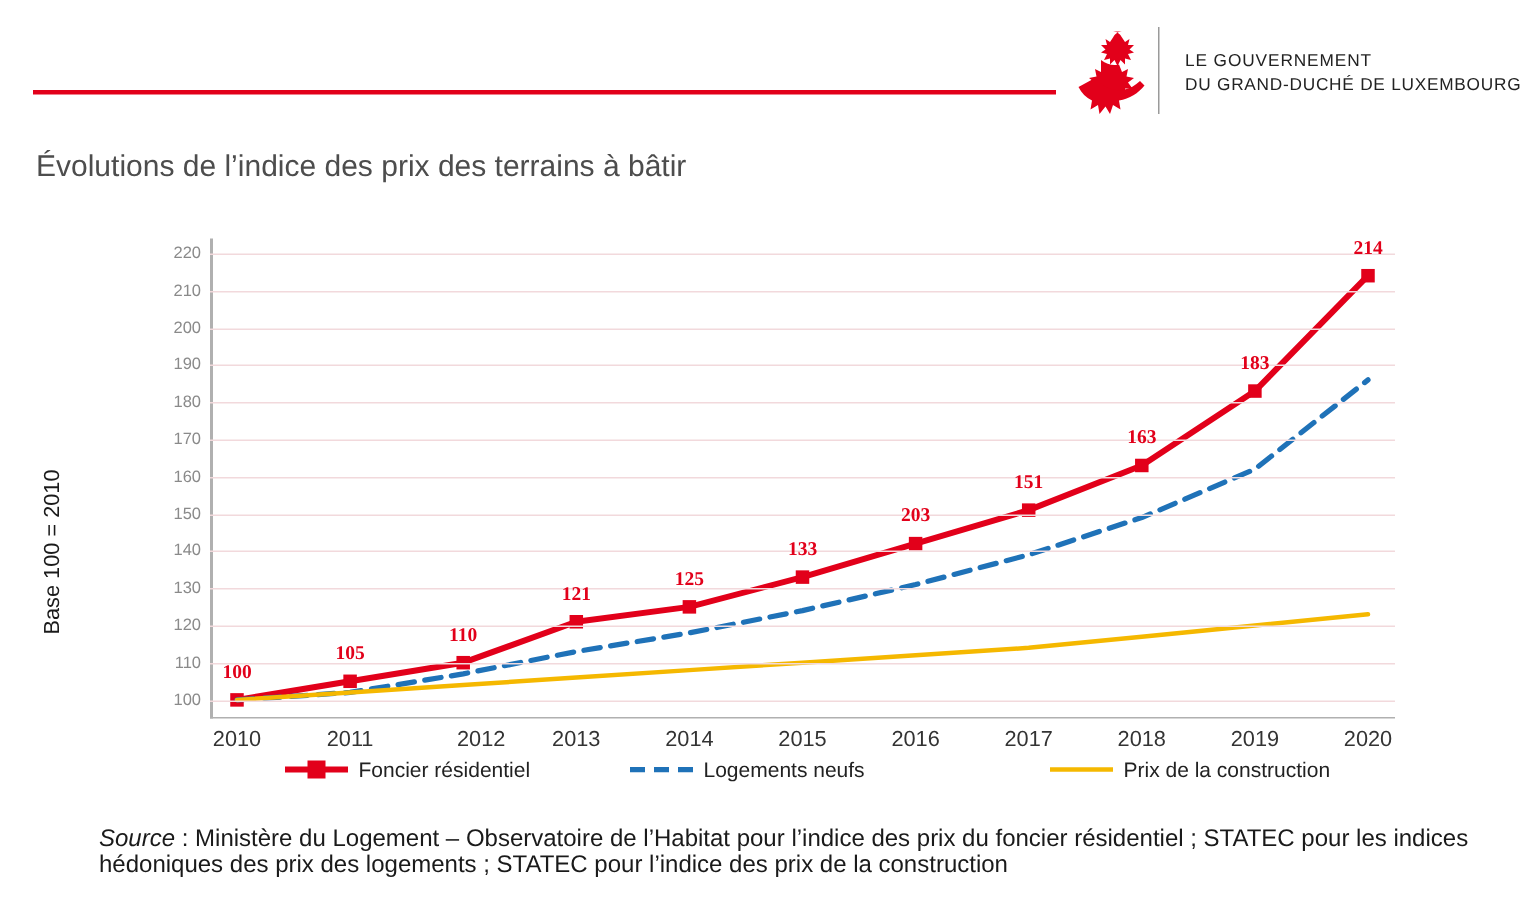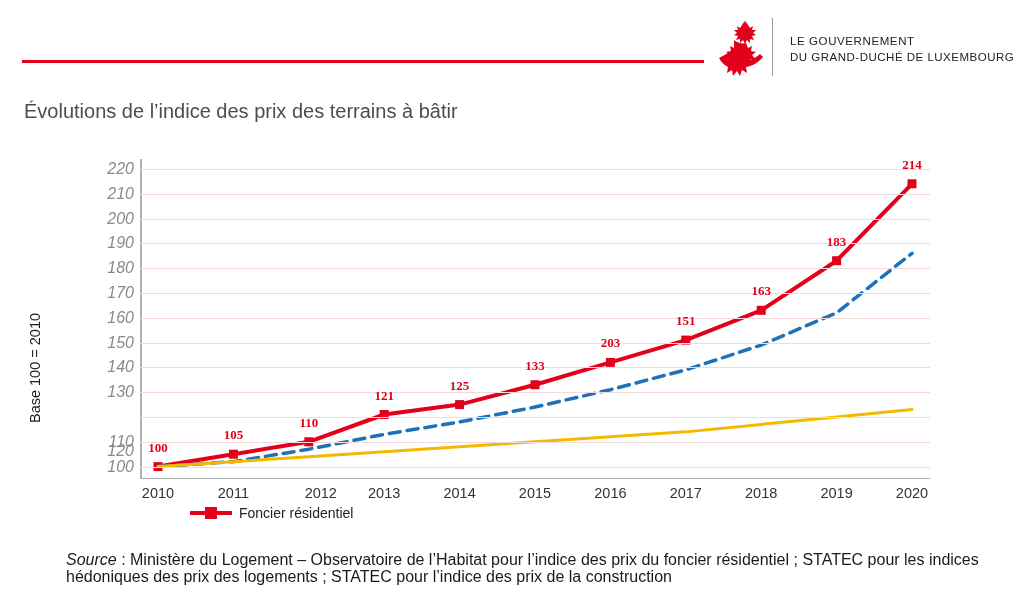--- a/index.html
+++ b/index.html
@@ -48,21 +48,21 @@
     transform:rotate(-90deg);
     transform-origin:center center;
     text-align:center;
     font-size:14.5px;color:#1a1a1a;
   }
   .plot{
     position:absolute;left:140px;top:14px;width:790px;height:320px;
   }
   .tick-label{
     position:absolute;right:0;transform:translateY(-50%);
-    font-size:16px;color:#8a8a8a;text-align:right;font-style:italic;
+    font-size:11px;color:#8a8a8a;text-align:right;
   }
   .ytick-holder{position:absolute;left:90px;top:14px;width:44px;height:320px;}
   .gridline{position:absolute;left:0;width:790px;height:1px;background:#f2d9dc;}
   .axis-bottom{position:absolute;left:0;bottom:0;width:790px;height:1.5px;background:#b0b0b0;}
   .axis-left{position:absolute;left:0;top:0;width:1.5px;height:320px;background:#b0b0b0;}
   .xtick{
     position:absolute;top:326px;transform:translateX(-50%);
     font-size:14.5px;color:#333;
   }
   .dlabel{
@@ -106,21 +106,21 @@
   </div>
 </div>
 
 <div class="chart-title">Évolutions de l’indice des prix des terrains à bâtir</div>
 
 <div class="chart-wrap">
   <div class="ylabel">Base 100 = 2010</div>
   <div class="ytick-holder" id="yticks">
       <div class="tick-label" style="top: 307.597px;">100</div>
       <div class="tick-label" style="top: 282.791px;">110</div>
-      <div class="tick-label" style="top: 257.984px; margin-top: 34px;">120</div>
+      <div class="tick-label" style="top: 257.984px;">120</div>
       <div class="tick-label" style="top: 233.178px;">130</div>
       <div class="tick-label" style="top: 208.372px;">140</div>
       <div class="tick-label" style="top: 183.566px;">150</div>
       <div class="tick-label" style="top: 158.76px;">160</div>
       <div class="tick-label" style="top: 133.953px;">170</div>
       <div class="tick-label" style="top: 109.147px;">180</div>
       <div class="tick-label" style="top: 84.3411px;">190</div>
       <div class="tick-label" style="top: 59.5349px;">200</div>
       <div class="tick-label" style="top: 34.7287px;">210</div>
       <div class="tick-label" style="top: 9.92248px;">220</div>
@@ -183,17 +183,29 @@
 </div>
 
 <div class="legend" id="legend">
     <div class="legend-item" style="left: 190px;">
       <svg width="42" height="16" class="lg-sample">
         <line x1="0" y1="8" x2="42" y2="8" stroke="#e2001a" stroke-width="4"></line>
         <rect x="15" y="2" width="12" height="12" fill="#e2001a"></rect>
       </svg>
       <span>Foncier résidentiel</span>
     </div>
+    <div class="legend-item" style="left: 420px;">
+      <svg width="42" height="16" class="lg-sample">
+        <line x1="0" y1="8" x2="42" y2="8" stroke="#1f72b8" stroke-width="3.5" stroke-dasharray="10 6"></line>
+      </svg>
+      <span>Logements neufs</span>
+    </div>
+    <div class="legend-item" style="left: 700px;">
+      <svg width="42" height="16" class="lg-sample">
+        <line x1="0" y1="8" x2="42" y2="8" stroke="#f5b800" stroke-width="3"></line>
+      </svg>
+      <span>Prix de la construction</span>
+    </div>
   </div>
 
 <div class="source">
   <i>Source</i><span> : Ministère du Logement – Observatoire de l’Habitat pour l’indice des prix du foncier résidentiel ; STATEC pour les indices hédoniques des prix des logements ; STATEC pour l’indice des prix de la construction</span>
 </div>
 
 </body></html>

